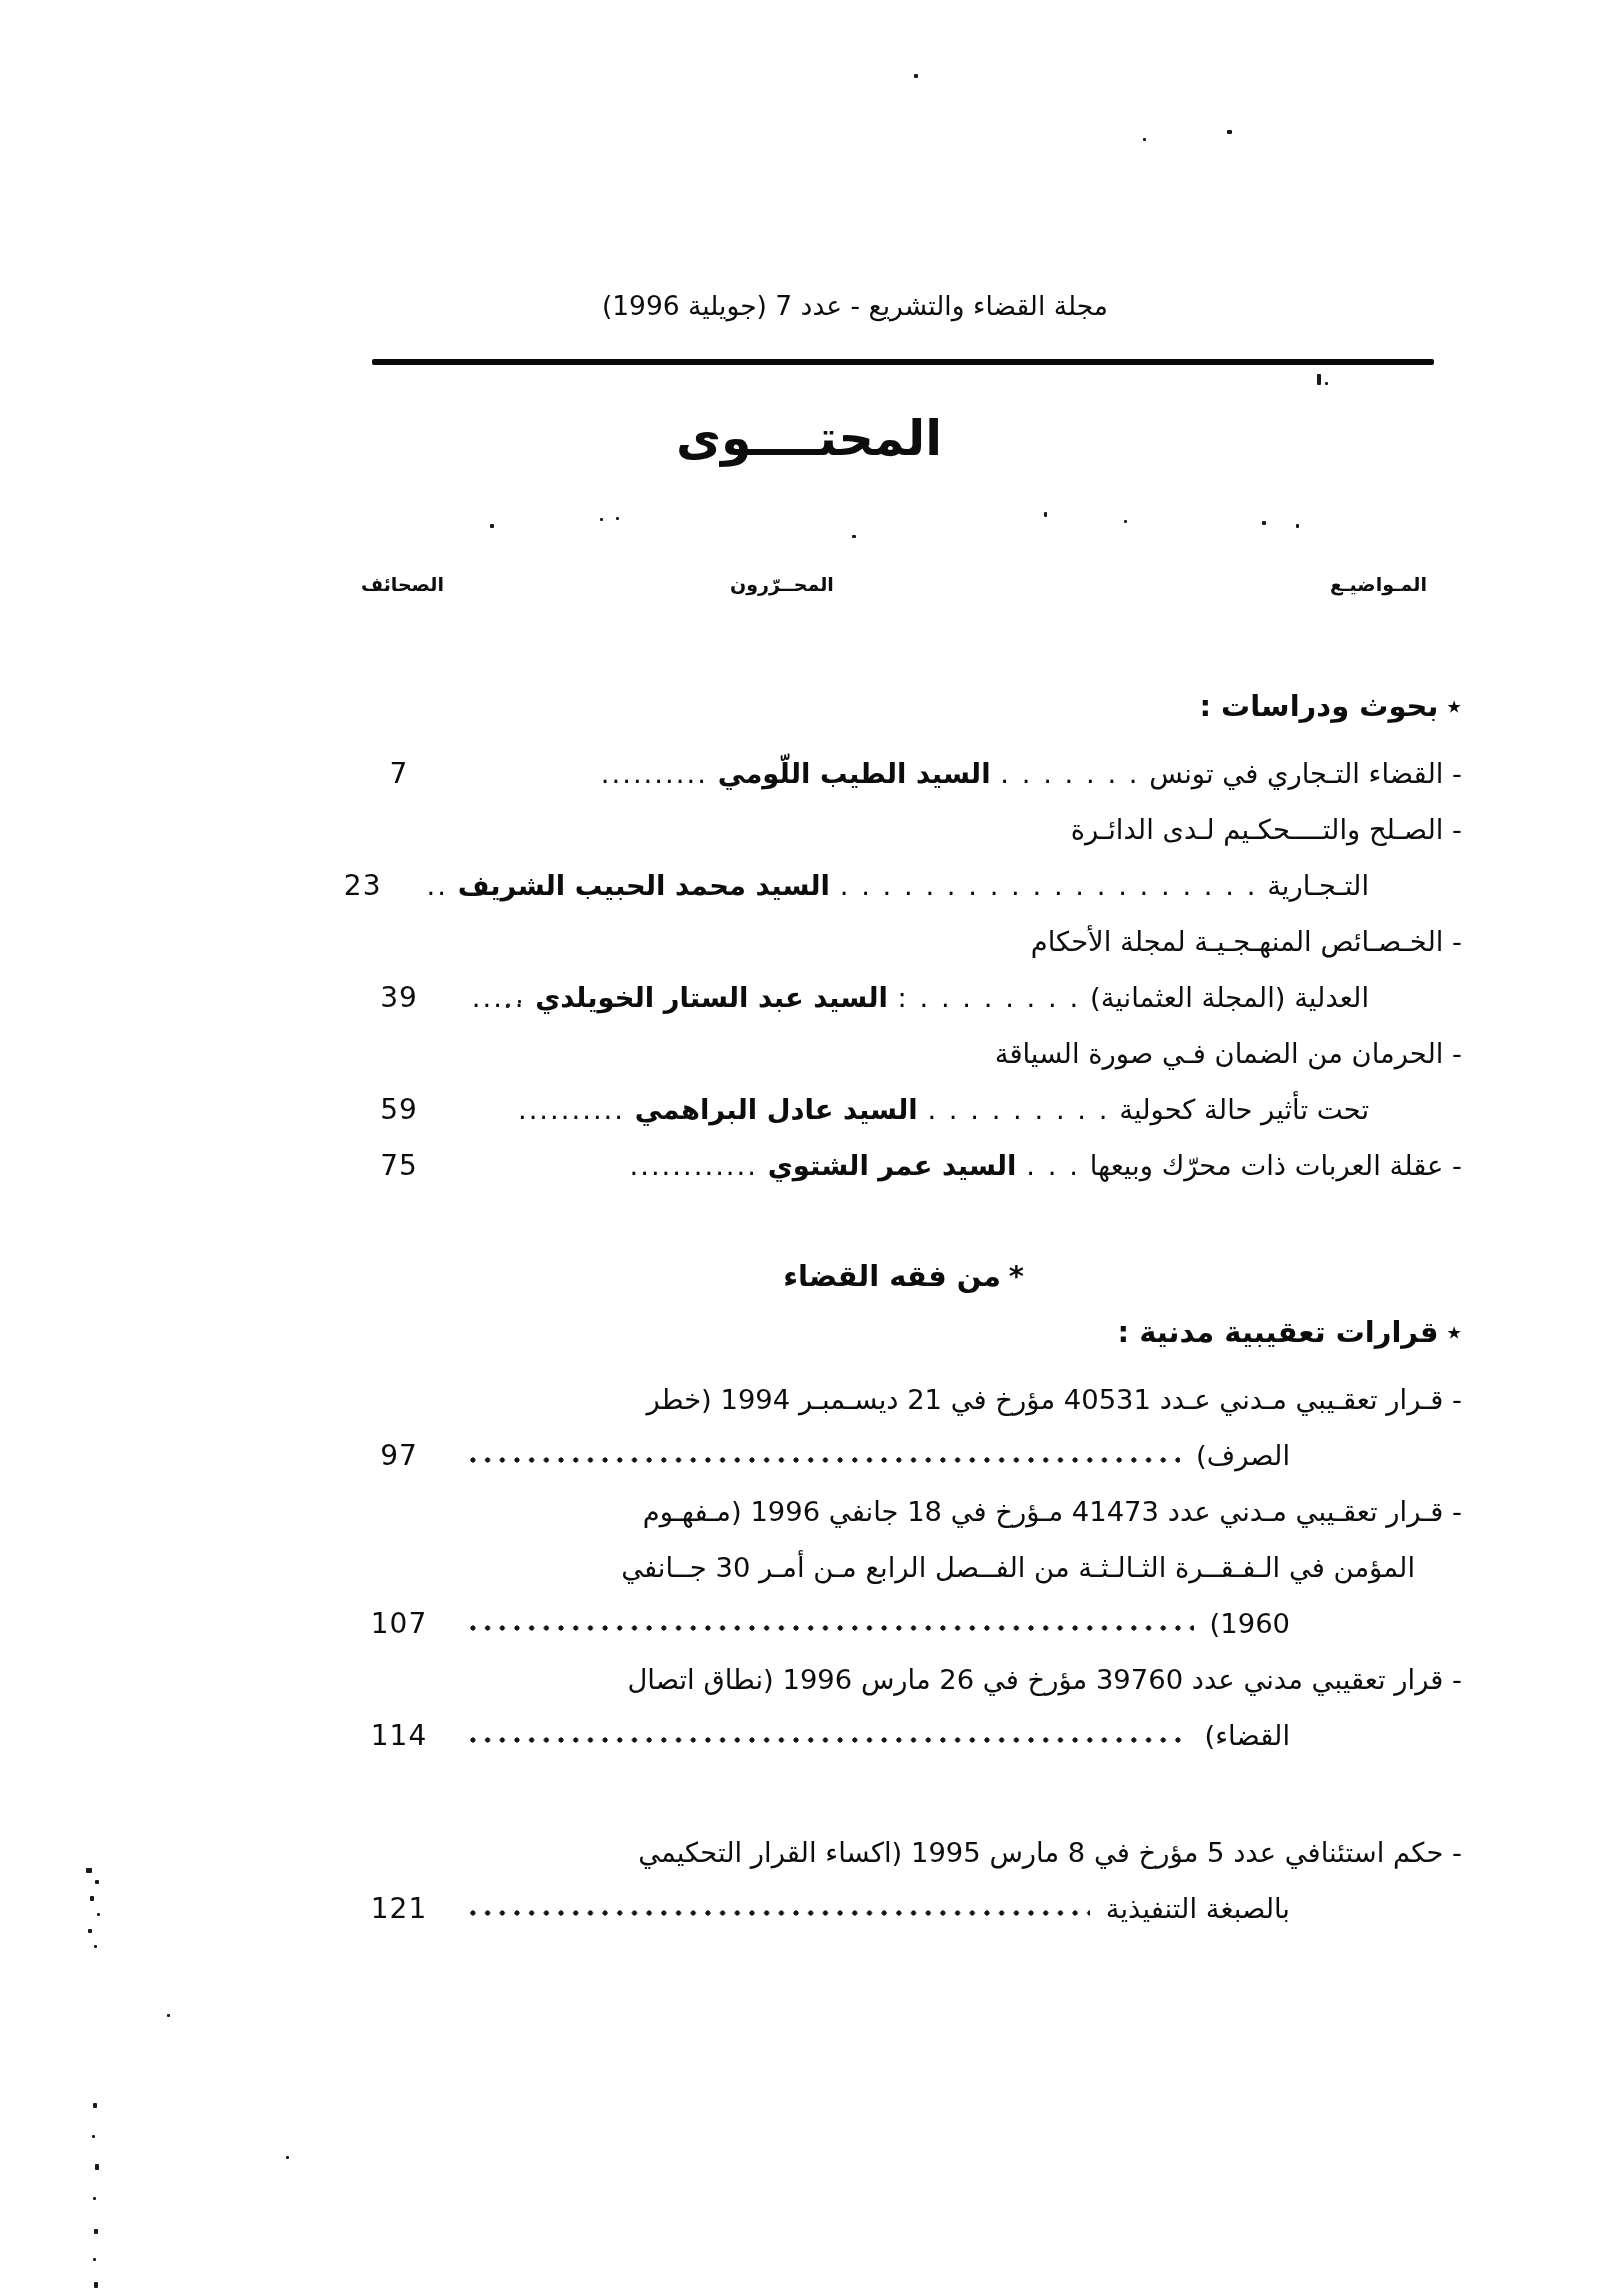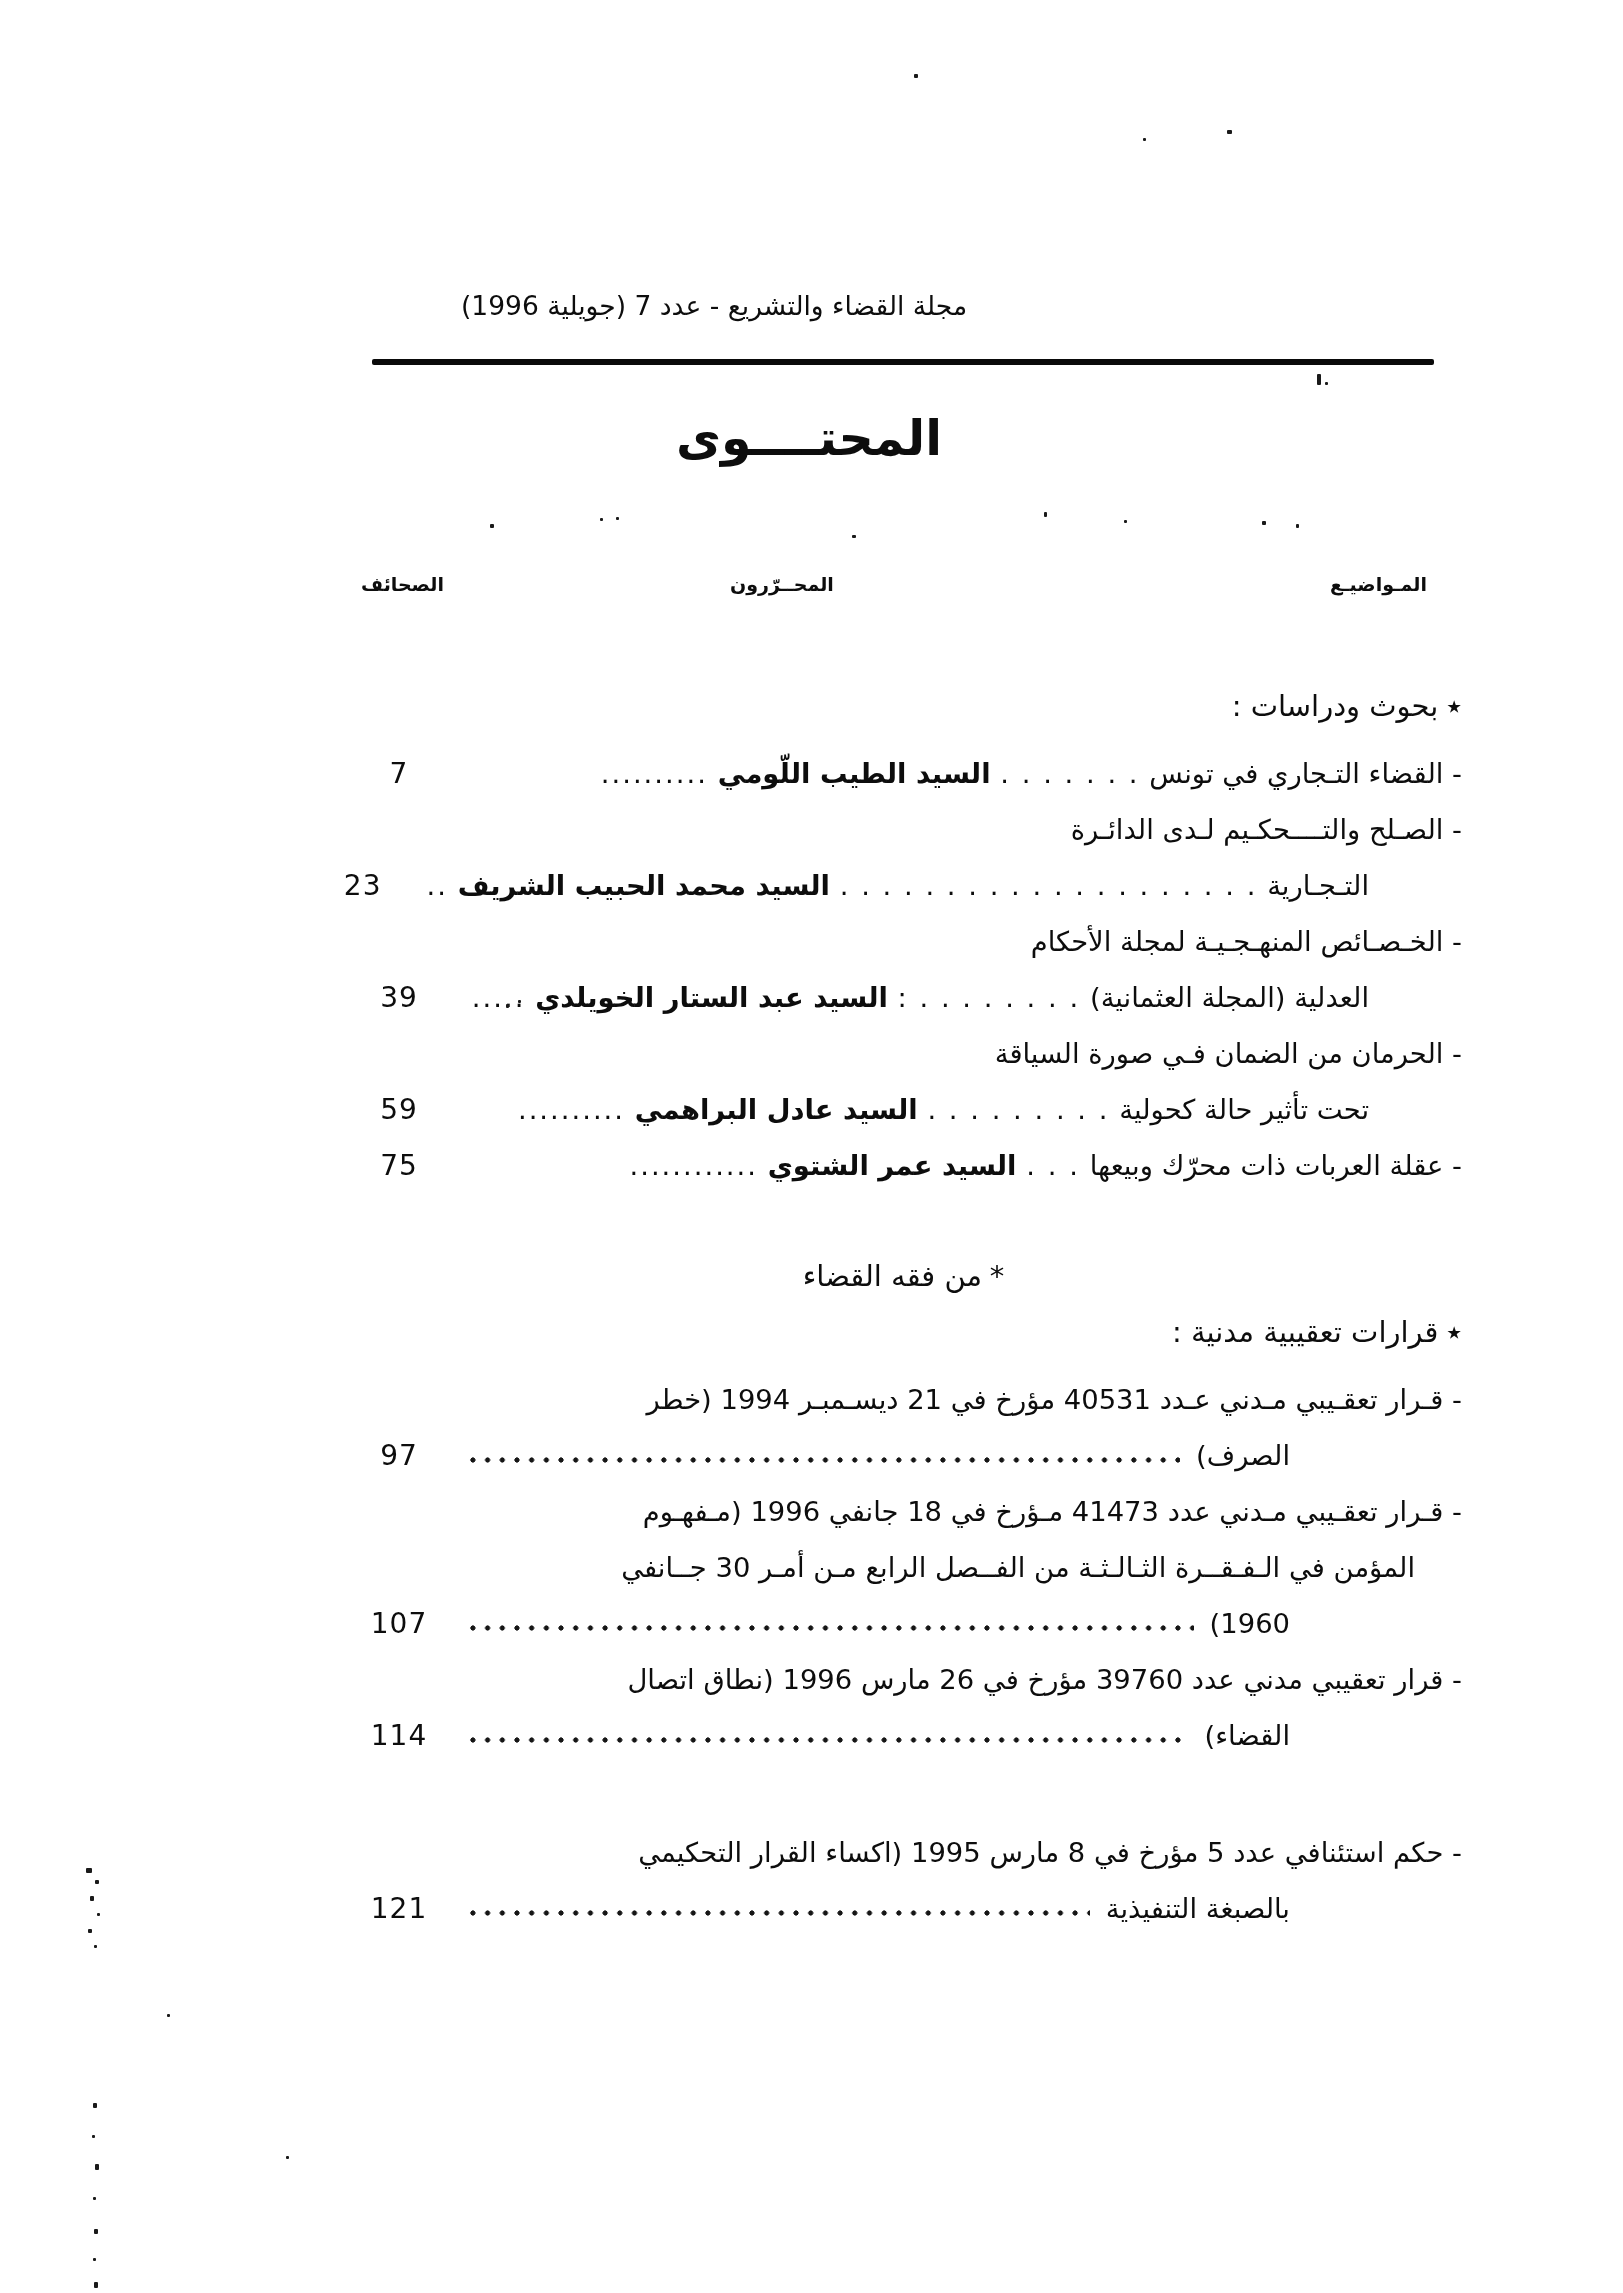--- a/index.html
+++ b/index.html
@@ -3,42 +3,42 @@
 <meta charset="utf-8">
 <style>
   html,body{margin:0;padding:0;}
   body{
     width:1623px;height:2294px;position:relative;overflow:hidden;
     background:#ffffff;color:#0d0d0d;
     font-family:"DejaVu Sans",sans-serif;
   }
   .journal-header{
     position:absolute;top:290px;left:461px;width:647px;
-    text-align:left;font-size:26.5px;direction:rtl;white-space:nowrap;
+    text-align:right;font-size:26.5px;direction:rtl;white-space:nowrap;
   }
   .rule{
     position:absolute;top:359px;left:372px;width:1062px;height:5.9px;
     background:#0a0a0a;border-radius:2px;
   }
   .doc-title{
     position:absolute;top:410px;left:676px;width:490px;
     text-align:left;font-size:49px;font-weight:bold;direction:rtl;white-space:nowrap;
   }
   .col-header{
     position:absolute;top:573px;font-size:19px;font-weight:bold;direction:rtl;white-space:nowrap;
   }
   .col-topics{right:196px;}
   .col-editors{left:730px;}
   .col-pages{left:361px;}
   .toc{
     position:absolute;top:678px;right:161px;width:1117px;
     font-size:27.4px;direction:rtl;
   }
   .sec-heading{
-    font-weight:normal;font-size:29px;line-height:56px;height:56px;white-space:nowrap;
+    font-weight:bold;font-size:29px;line-height:56px;height:56px;white-space:nowrap;
   }
   .sec-heading .bullet{display:inline-block;margin-left:7.8px;}
   .rows{margin-top:11.8px;}
   .gap-top-s2{margin-top:54px;text-align:center;}
   .gap-top-s4{margin-top:61px;}
   .row{
     display:flex;direction:rtl;align-items:center;
     height:56px;line-height:56px;white-space:nowrap;
   }
   .ind-1{padding-right:47px;}

